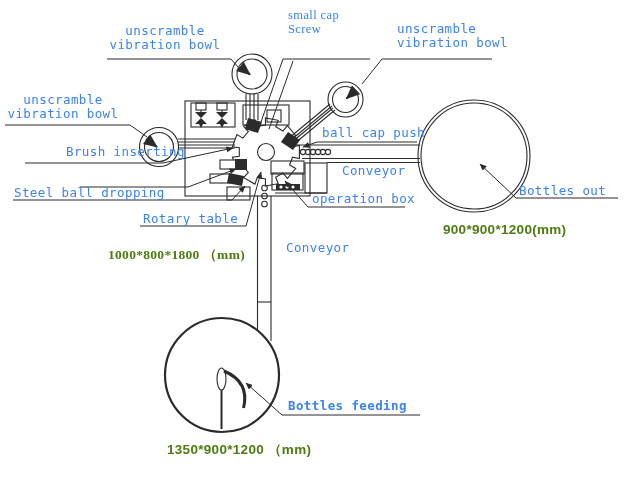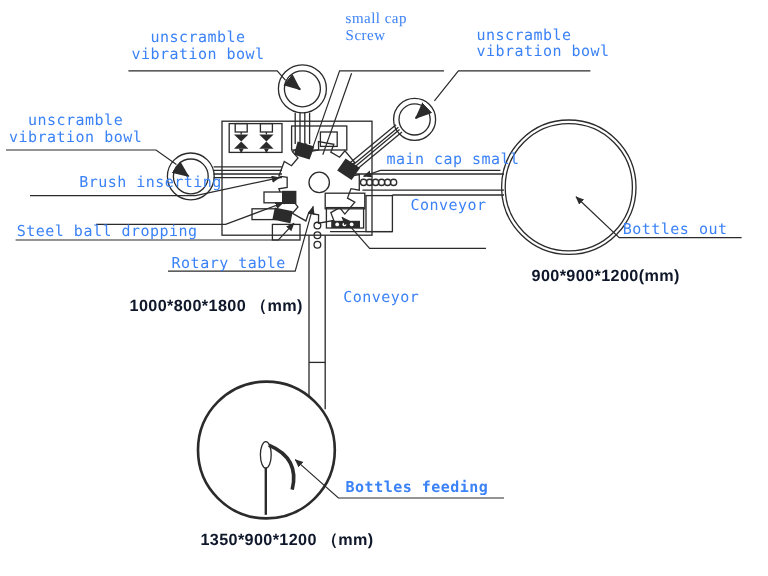--- a/index.html
+++ b/index.html
@@ -3,21 +3,21 @@
 <meta charset="utf-8">
 <style>
   html,body{margin:0;padding:0;background:#fff;}
   .stage{position:relative;width:640px;height:480px;background:#fff;overflow:hidden;
          font-family:"DejaVu Sans Mono","Liberation Mono",monospace;}
   .stage svg{position:absolute;left:0;top:0;}
   .lbl{position:absolute;font-size:12.5px;line-height:14px;letter-spacing:.4px;
        color:#3b82f6;white-space:pre-line;}
   .center{text-align:center;}
   .dim{position:absolute;font-family:"Liberation Sans",sans-serif;font-weight:700;
-       font-size:13.5px;letter-spacing:.3px;color:#0f172a;white-space:pre;}
+       font-size:13.5px;letter-spacing:.3px;color:#4d7c0f;white-space:pre;}
 </style>
 </head>
 <body>
 
 <div class="stage">
 
 <svg width="640" height="480" viewBox="0 0 640 480" fill="none" stroke="#2b2b2b" stroke-width="1.1">
   <defs>
     <marker id="arw" markerWidth="9" markerHeight="8" refX="6.5" refY="3" orient="auto">
       <path d="M0 0 L7 3 L0 6 Z" fill="#2b2b2b" stroke="none"></path>
@@ -167,22 +167,23 @@
 vibration bowl</div>
   <div class="lbl" style="left:288px;top:8px;width:95px;font-family:Liberation Serif, serif;">small cap
 Screw</div>
   <div class="lbl" style="left:397px;top:22px;width:125px;">unscramble
 vibration bowl</div>
   <div class="lbl center" style="left:4px;top:93px;width:118px;">unscramble
 vibration bowl</div>
   <div class="lbl" style="left:30px;top:145px;margin-left:36px;">Brush inserting</div>
   <div class="lbl" style="left:143px;top:212px;">Rotary table</div>
   <div class="lbl" style="left:14px;top:186px;">Steel ball dropping</div>
-  <div class="lbl" style="left:322px;top:126px;">main cap small</div>
+  <div class="lbl" style="left:322px;top:126px;">ball cap push</div>
   <div class="lbl" style="left:342px;top:164px;">Conveyor</div>
+  <div class="lbl" style="left:312px;top:192px;">operation box</div>
   <div class="lbl" style="left:286px;top:241px;">Conveyor</div>
   <div class="lbl" style="left:519px;top:184px;">Bottles out</div>
   <div class="lbl" style="left:288px;top:399px;font-weight:bold;">Bottles feeding</div>
 
-  <div class="dim" style="left:108px;top:246px;">1000*800*1800 （mm)</div>
+  <div class="dim" style="left:108px;top:246px;font-family:Liberation Serif, serif;">1000*800*1800 （mm)</div>
   <div class="dim" style="left:443px;top:222px;">900*900*1200(mm)</div>
   <div class="dim" style="left:167px;top:441px;">1350*900*1200 （mm)</div>
 </div>
 
 </body></html>

